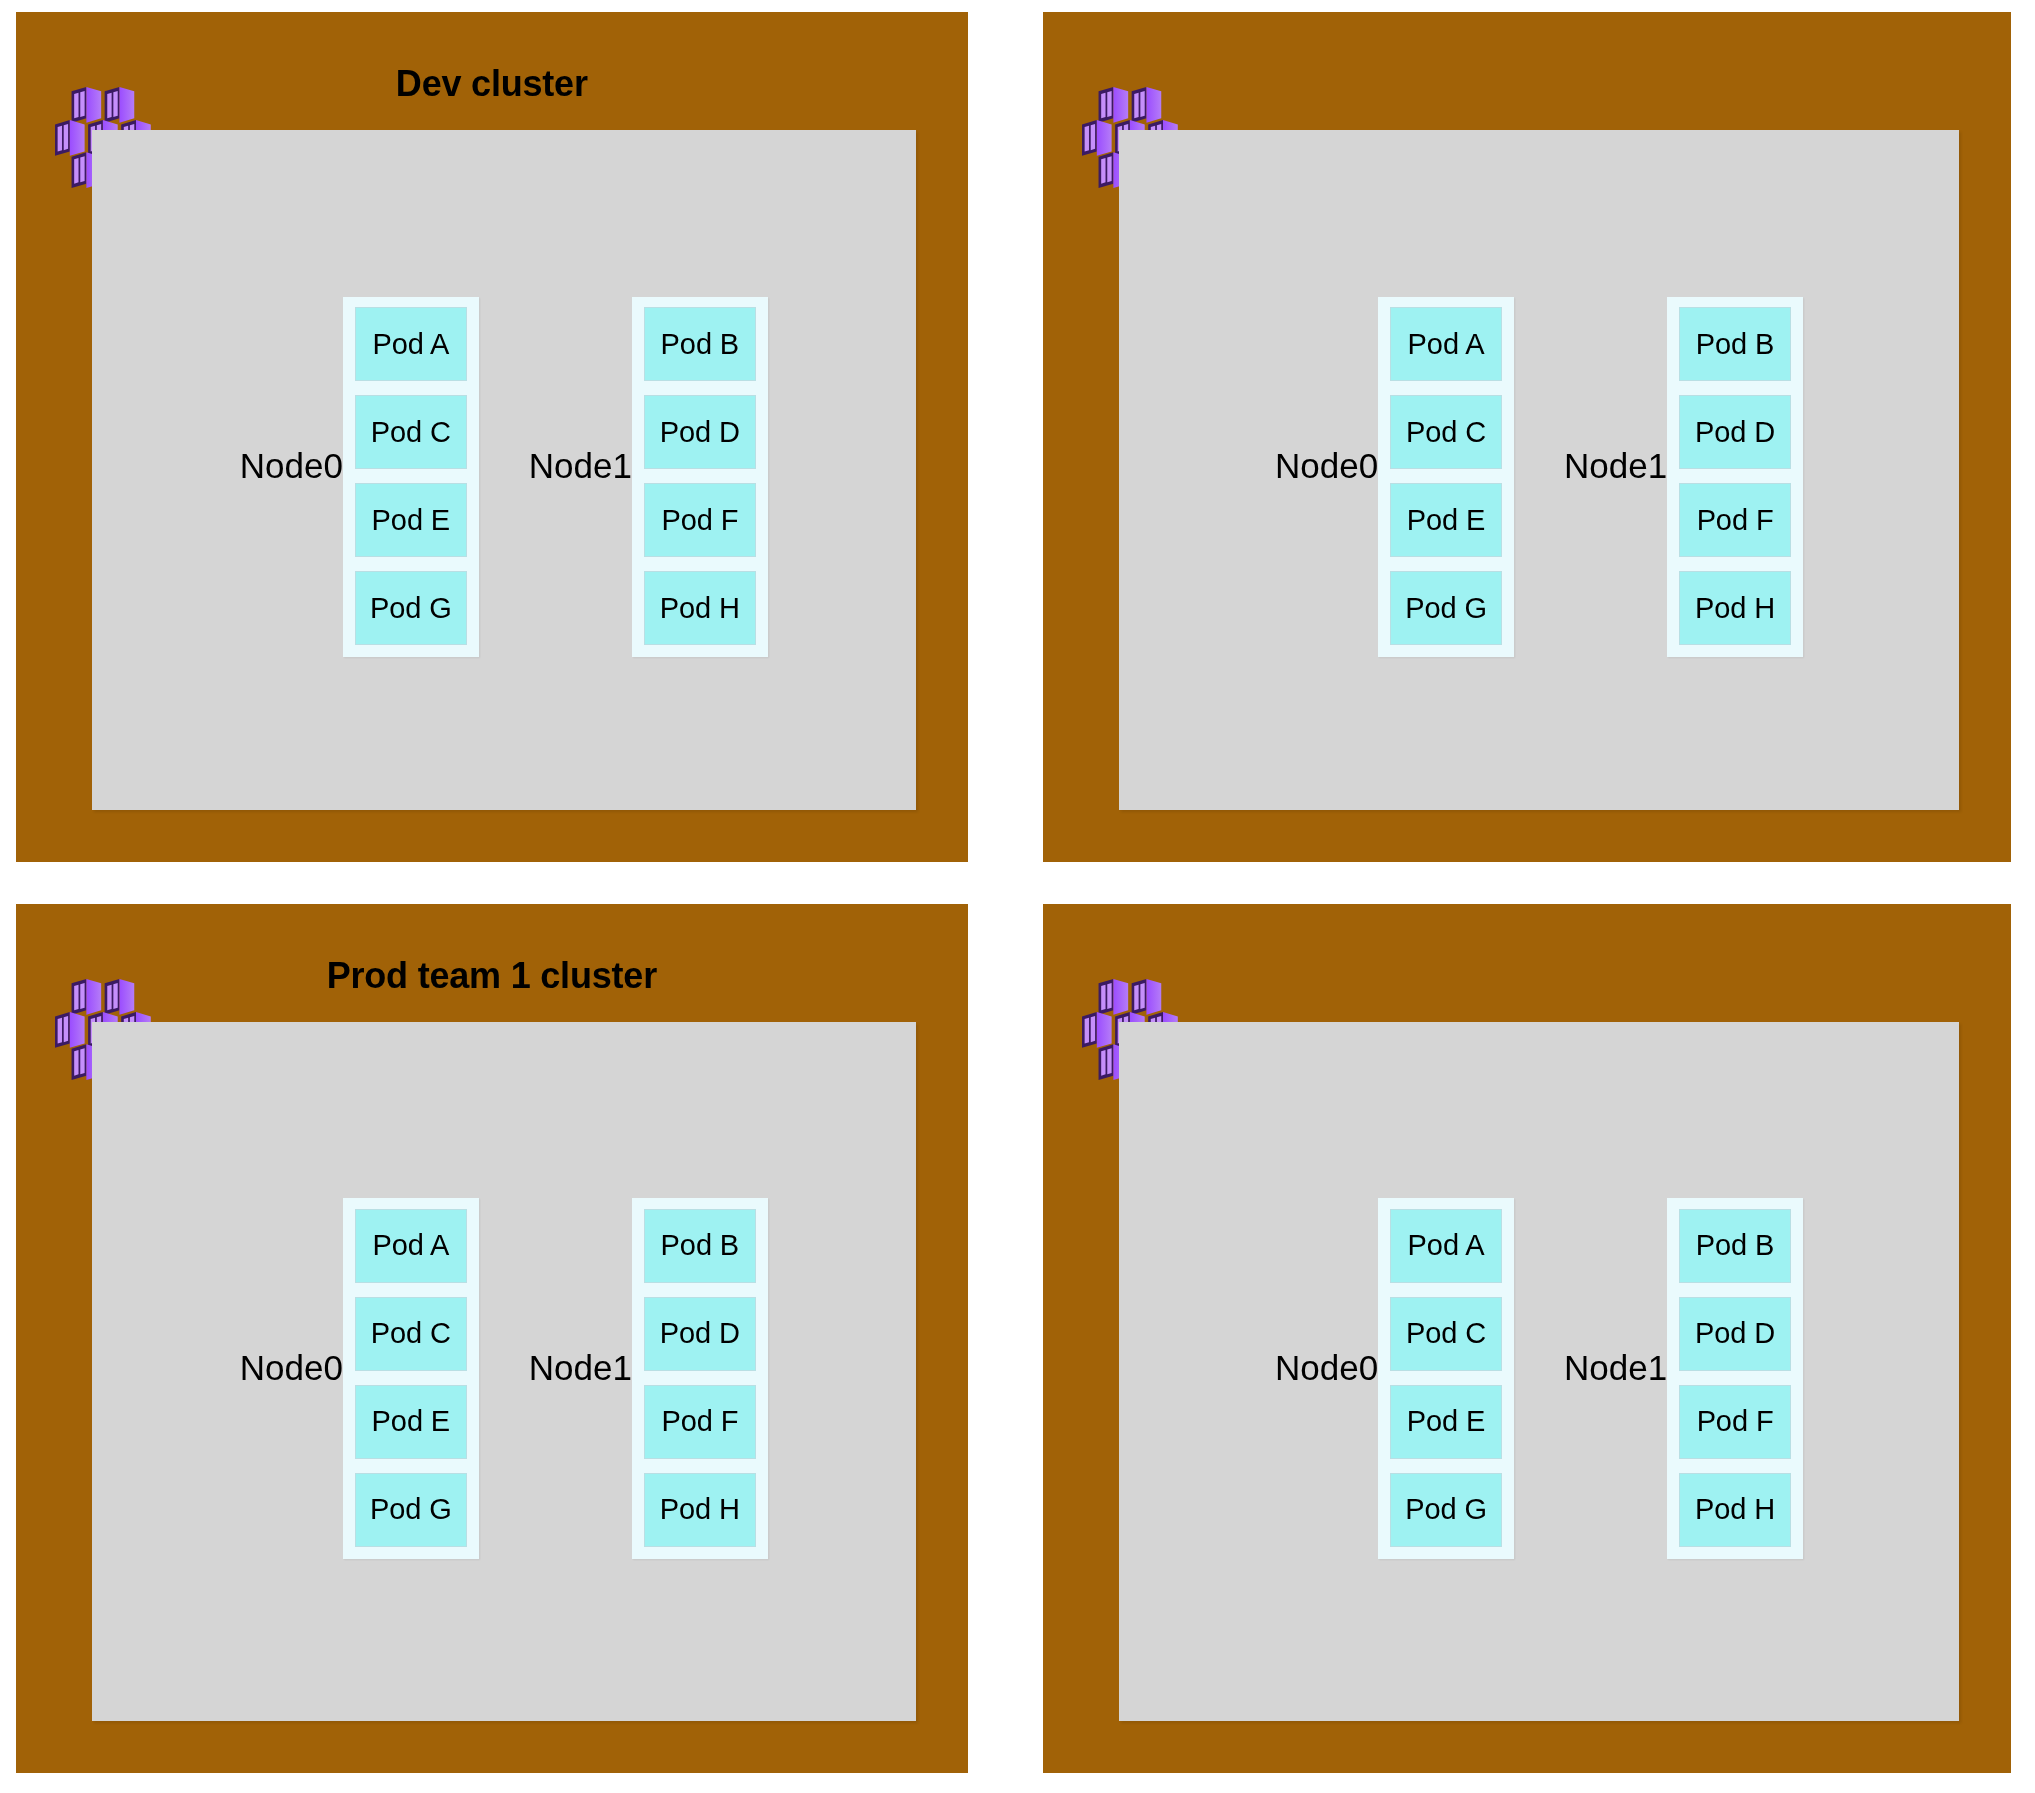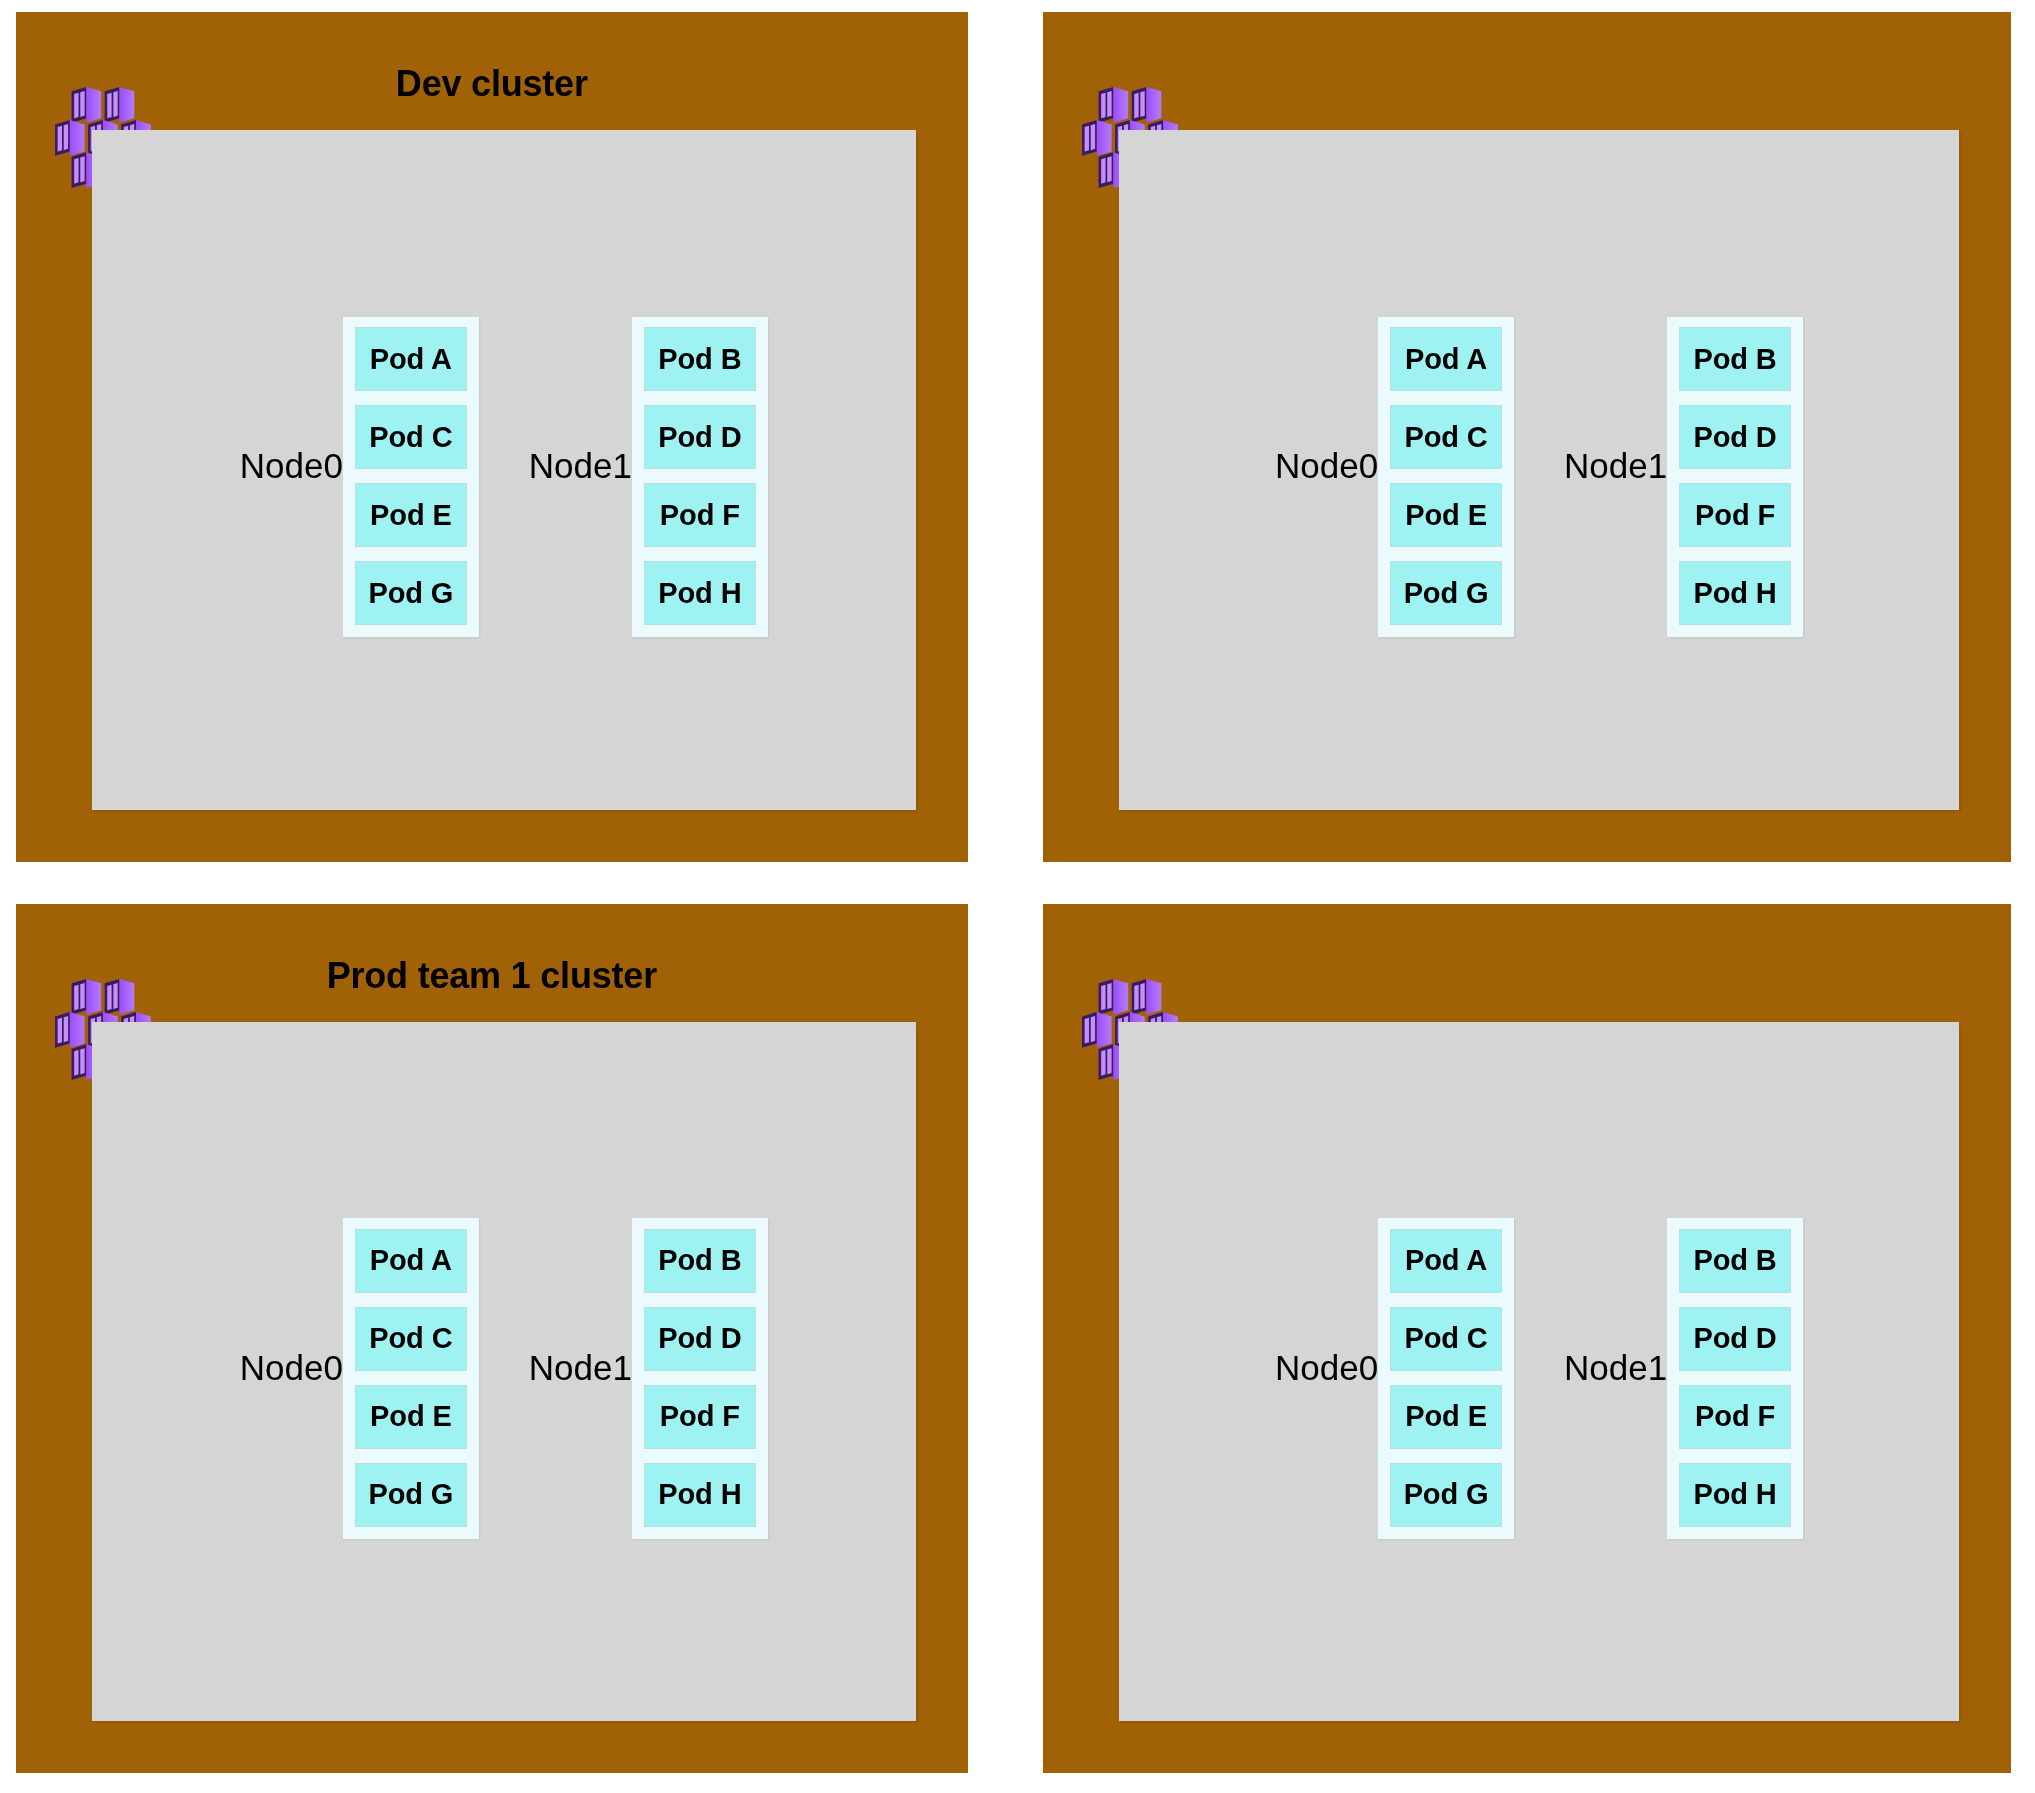--- a/index.html
+++ b/index.html
@@ -103,26 +103,26 @@
     flex-direction: column;
     justify-content: flex-start;
     gap: 14px;
     box-shadow: 0.9px 0.9px 1.7px rgba(0,0,0,0.07);
   }
 
   .pod {
     background: #9ef2f2;
     border: 1.7px solid #b9dfe4;
     box-sizing: border-box;
-    height: 64px;
+    height: 74px;
     display: flex;
     align-items: center;
     justify-content: center;
     font-size: 29px;
-    font-weight: bold;
+    font-weight: normal;
     color: #000000;
     letter-spacing: -0.1px;
   }
 
   
   .k8s-icon {
     position: absolute;
     left: 38px;
     top: 75px;
     width: 110px;

